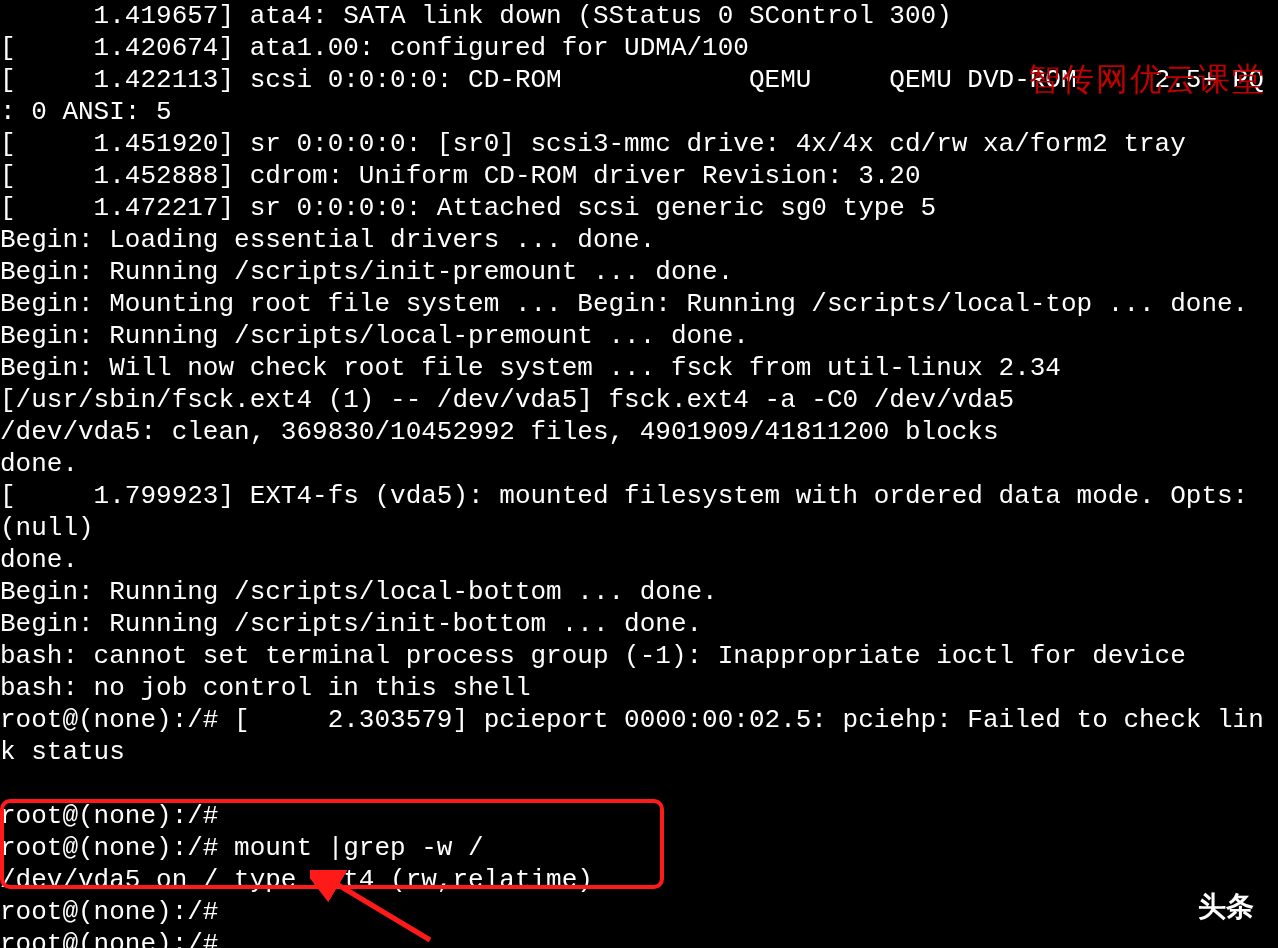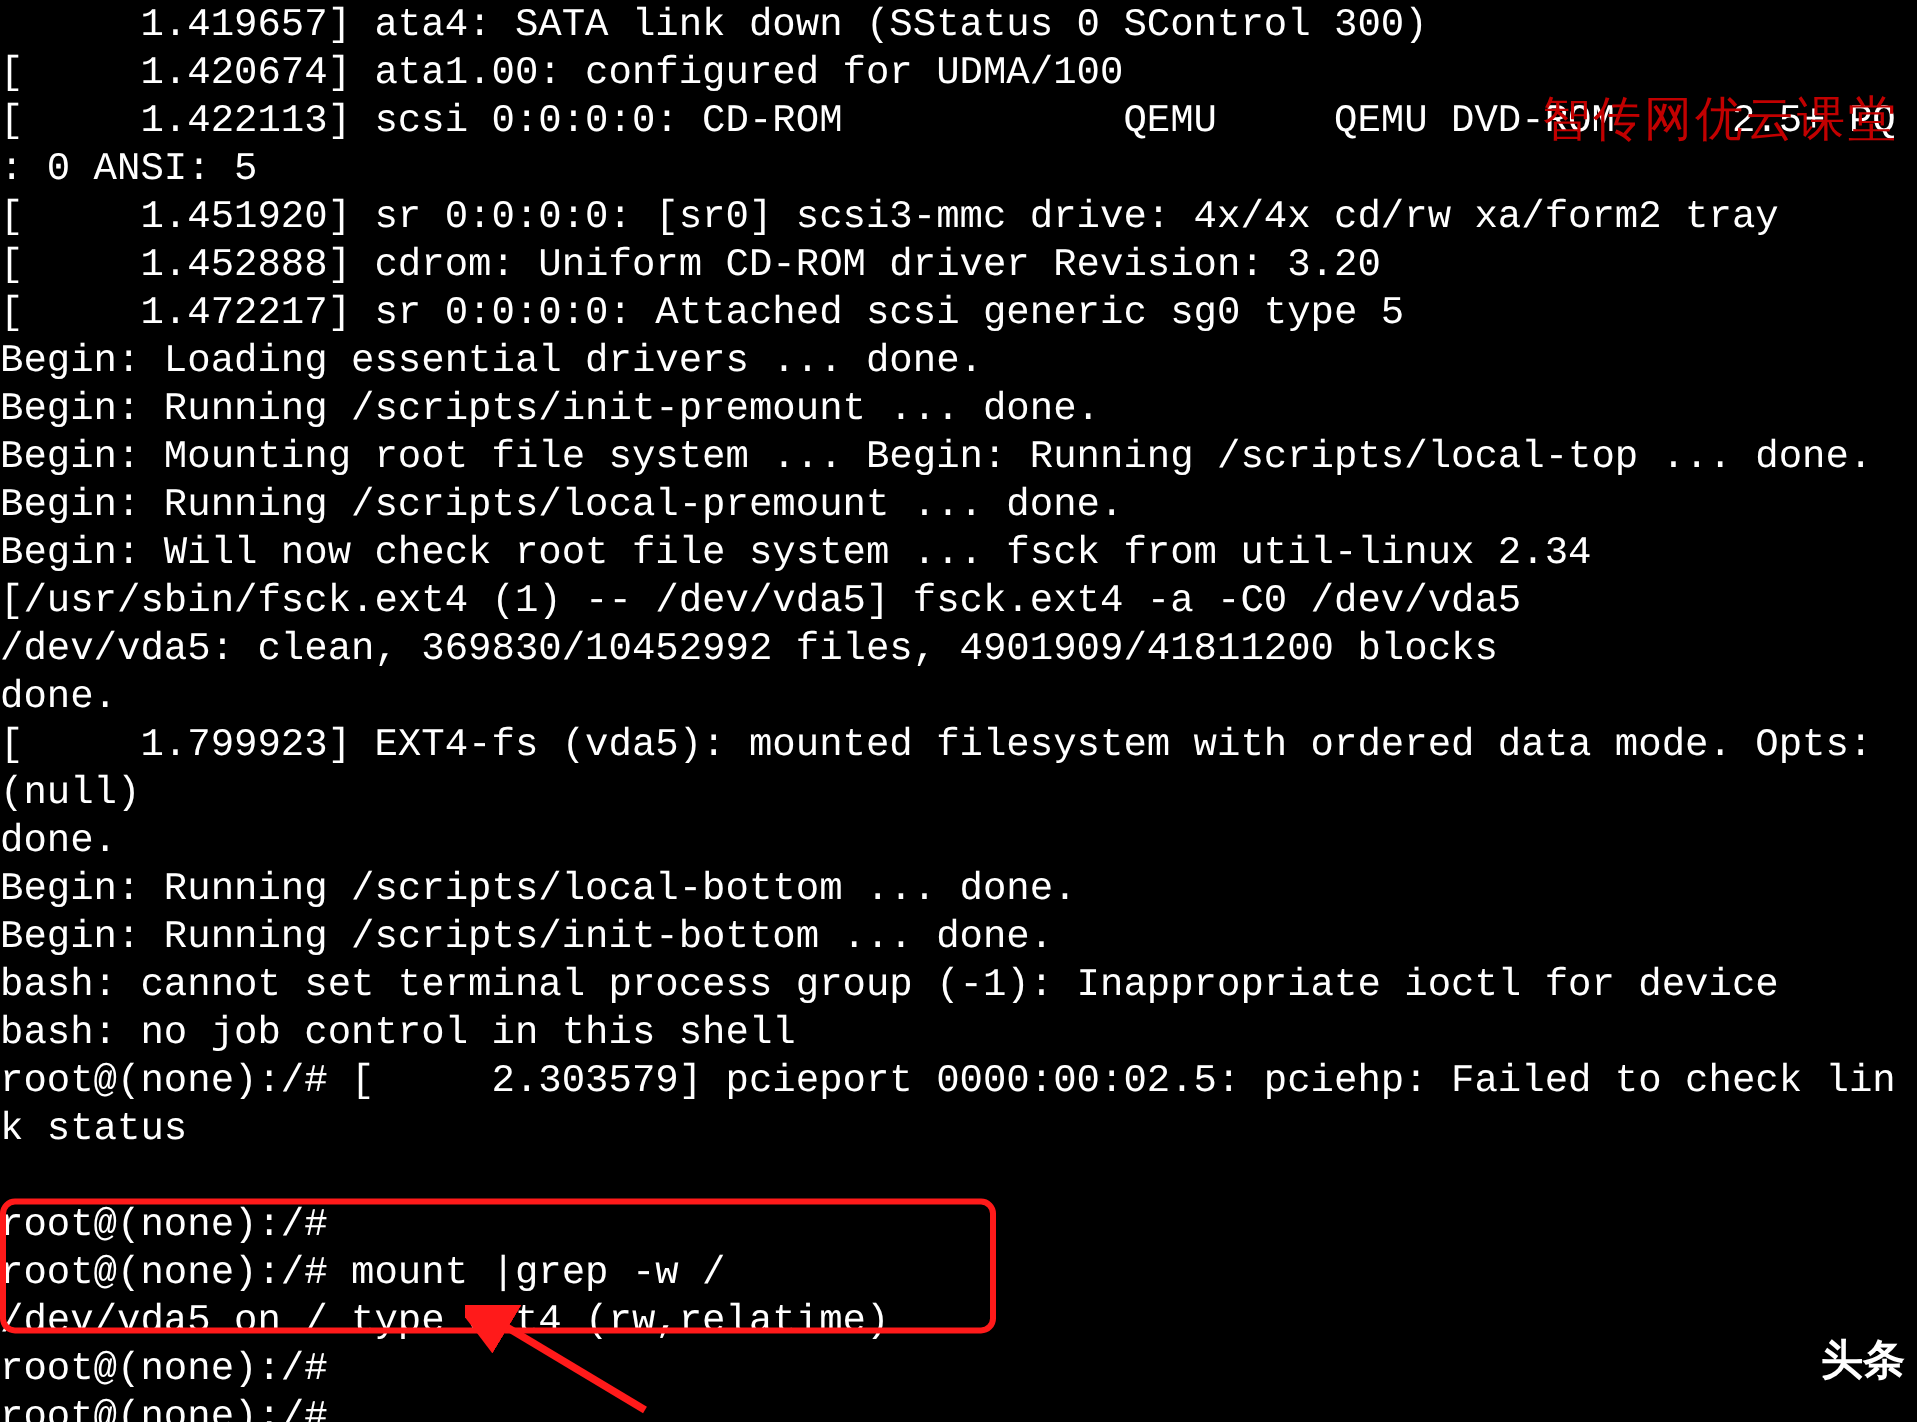--- a/index.html
+++ b/index.html
@@ -46,21 +46,21 @@
   }
   .arrow {
     position: absolute;
     left: 310px;
     top: 870px;
     pointer-events: none;
   }
   .footer-credit {
     position: absolute;
     bottom: 22px;
-    right: 8px;
+    right: 24px;
     font-family: Liberation Mono, monospace;
     font-size: 28px;
     color: #fff;
     display: flex;
     align-items: center;
     gap: 6px;
   }
   .footer-credit .bold {
     font-weight: 700;
   }

